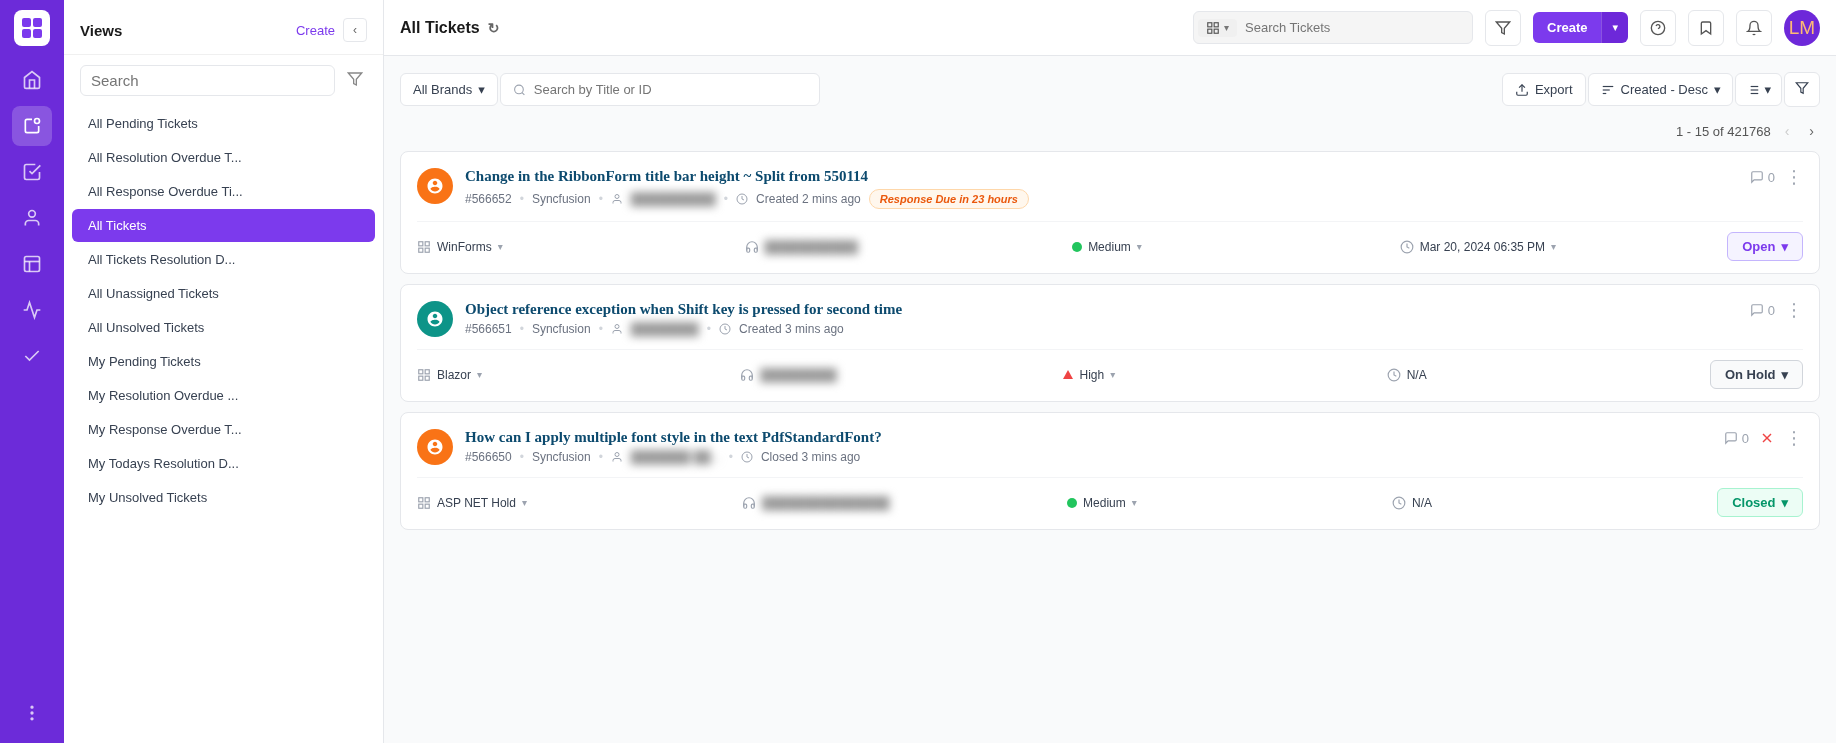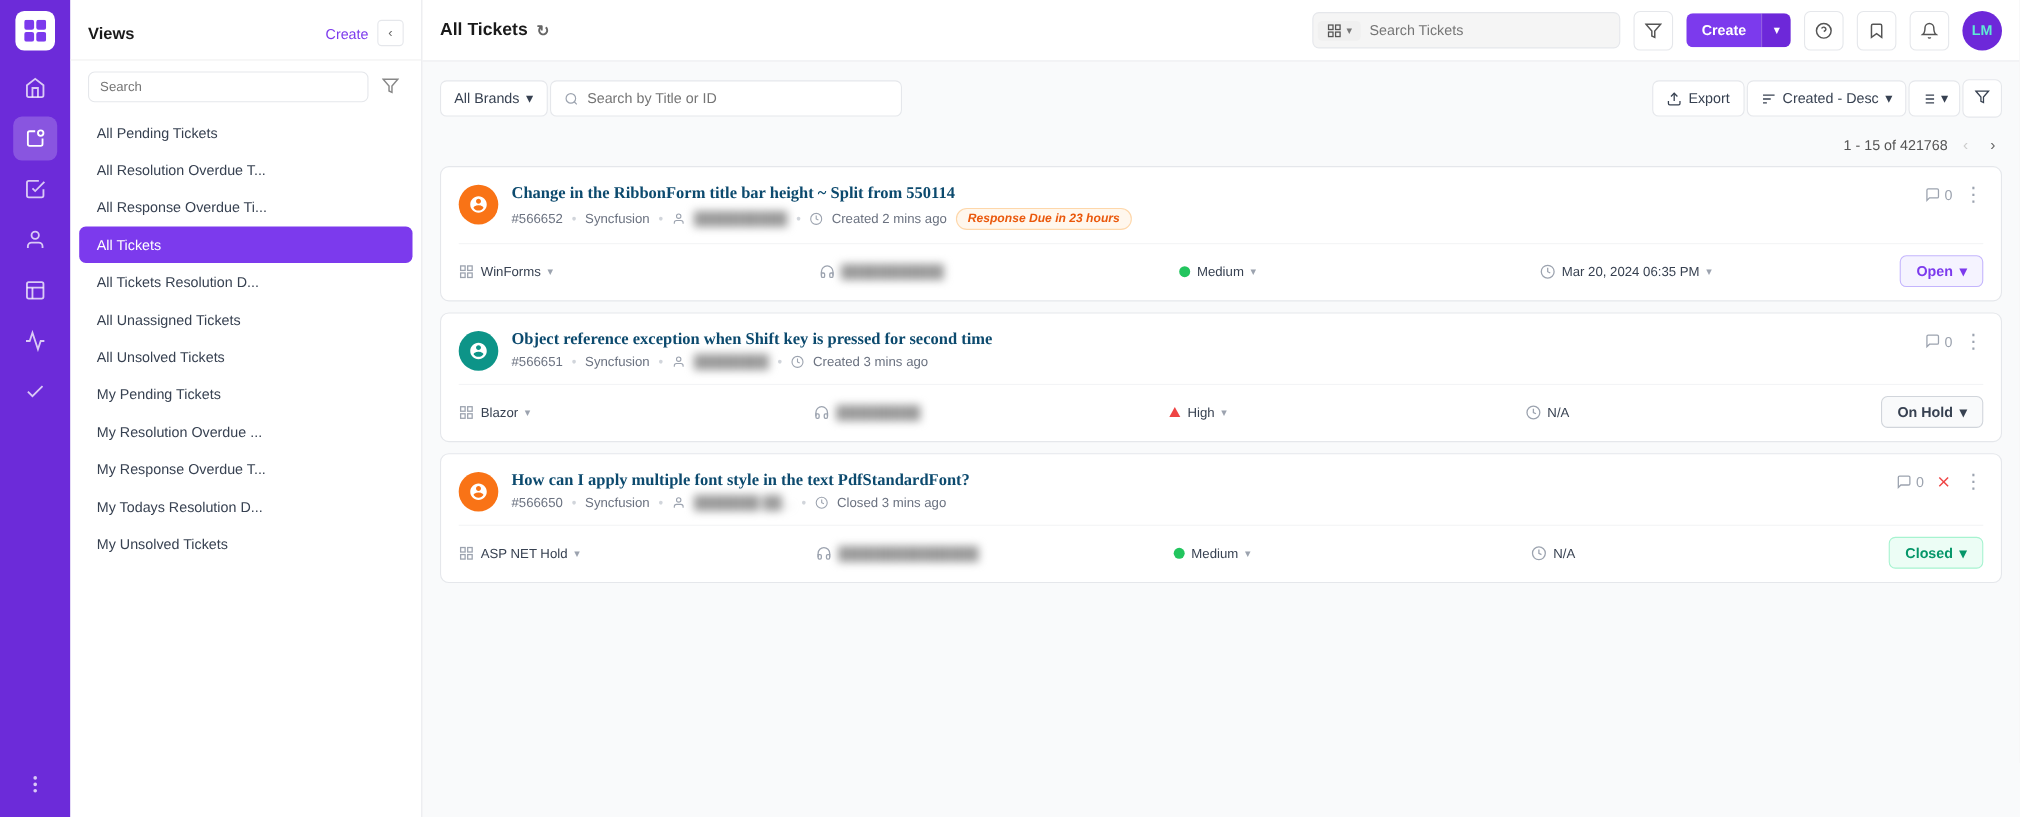--- a/index.html
+++ b/index.html
@@ -81,21 +81,21 @@
     }
     .sidebar-search-row {
       padding: 10px 16px;
       display: flex; align-items: center; gap: 8px;
     }
     .sidebar-search {
       flex: 1;
       border: 1px solid #e5e7eb;
       border-radius: 6px;
       padding: 6px 10px;
-      font-size: 12px;
+      font-size: 15px;
       color: #be185d;
       outline: none;
     }
     .filter-btn {
       background: none; border: none;
       cursor: pointer; color: #888;
       font-size: 14px;
       padding: 4px;
     }
     .sidebar-nav {
@@ -171,23 +171,23 @@
       border-left: 1px solid rgba(255,255,255,0.2);
       padding: 8px 10px;
       cursor: pointer;
       font-size: 11px;
     }
     .avatar-btn {
       width: 36px; height: 36px;
       background: #6d28d9;
       border-radius: 50%;
       display: flex; align-items: center; justify-content: center;
-      color: #5eead4;
-      font-size: 13px;
-      font-weight: 700;
+      color: #fdba74;
+      font-size: 19px;
+      font-weight: 400;
       cursor: pointer;
       border: none;
     }
 
     
     .content {
       flex: 1;
       overflow-y: auto;
       padding: 16px;
       background: #f9fafb;

